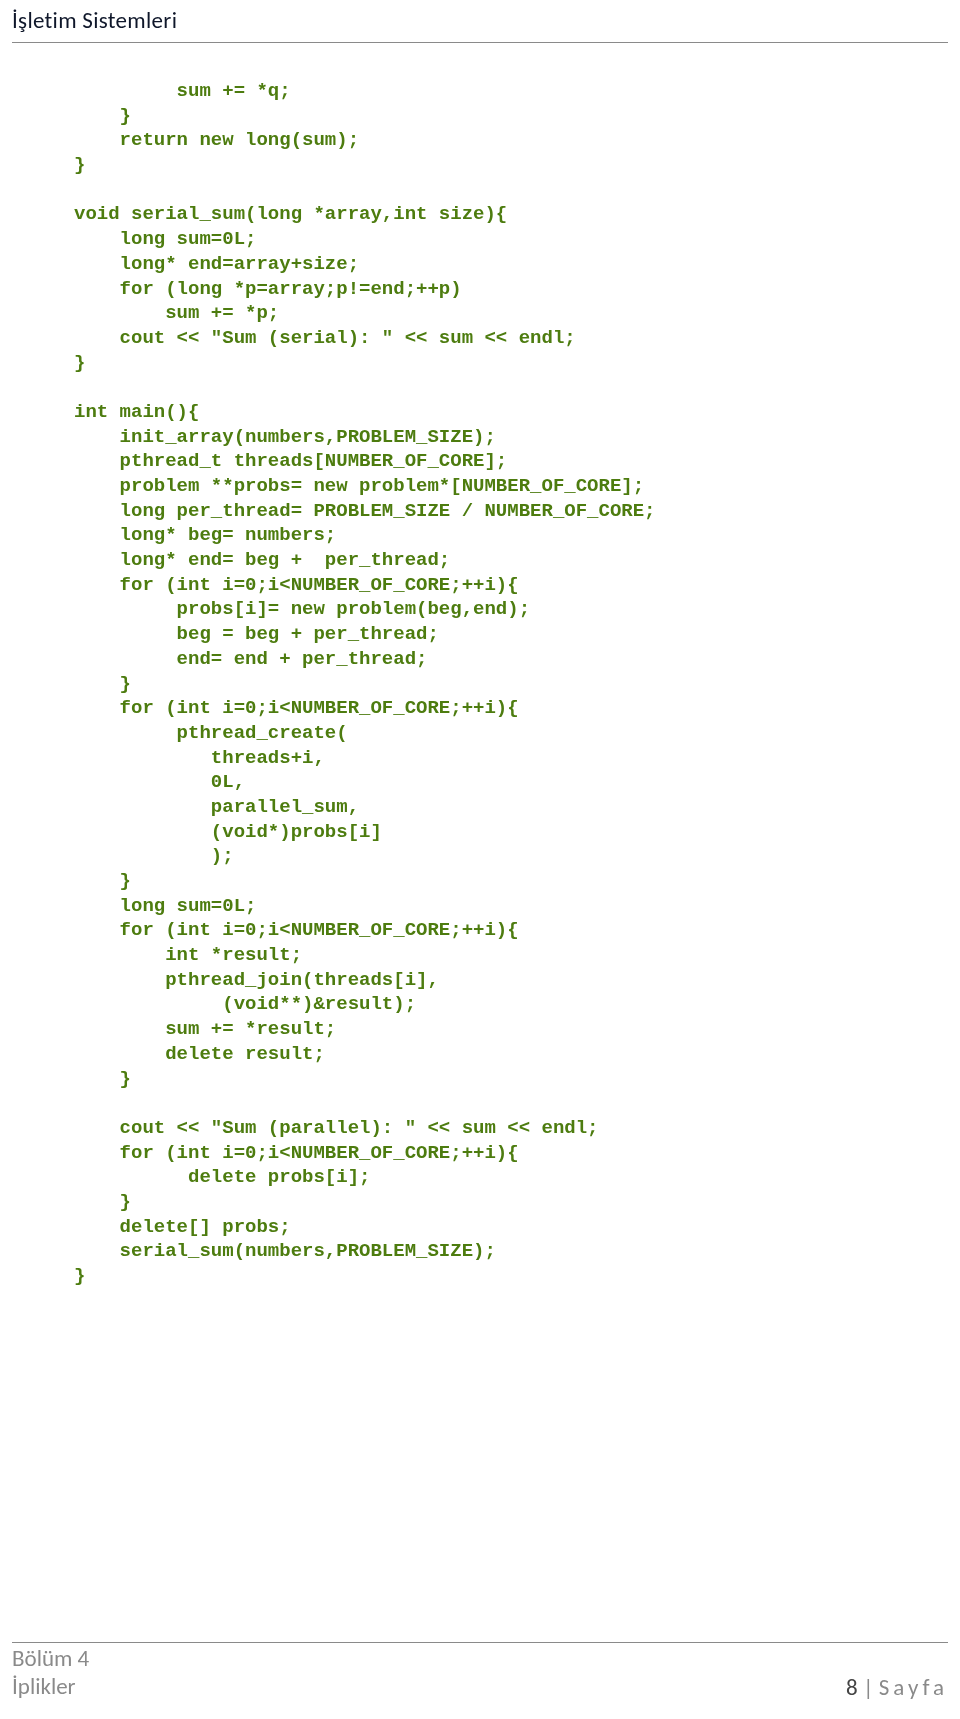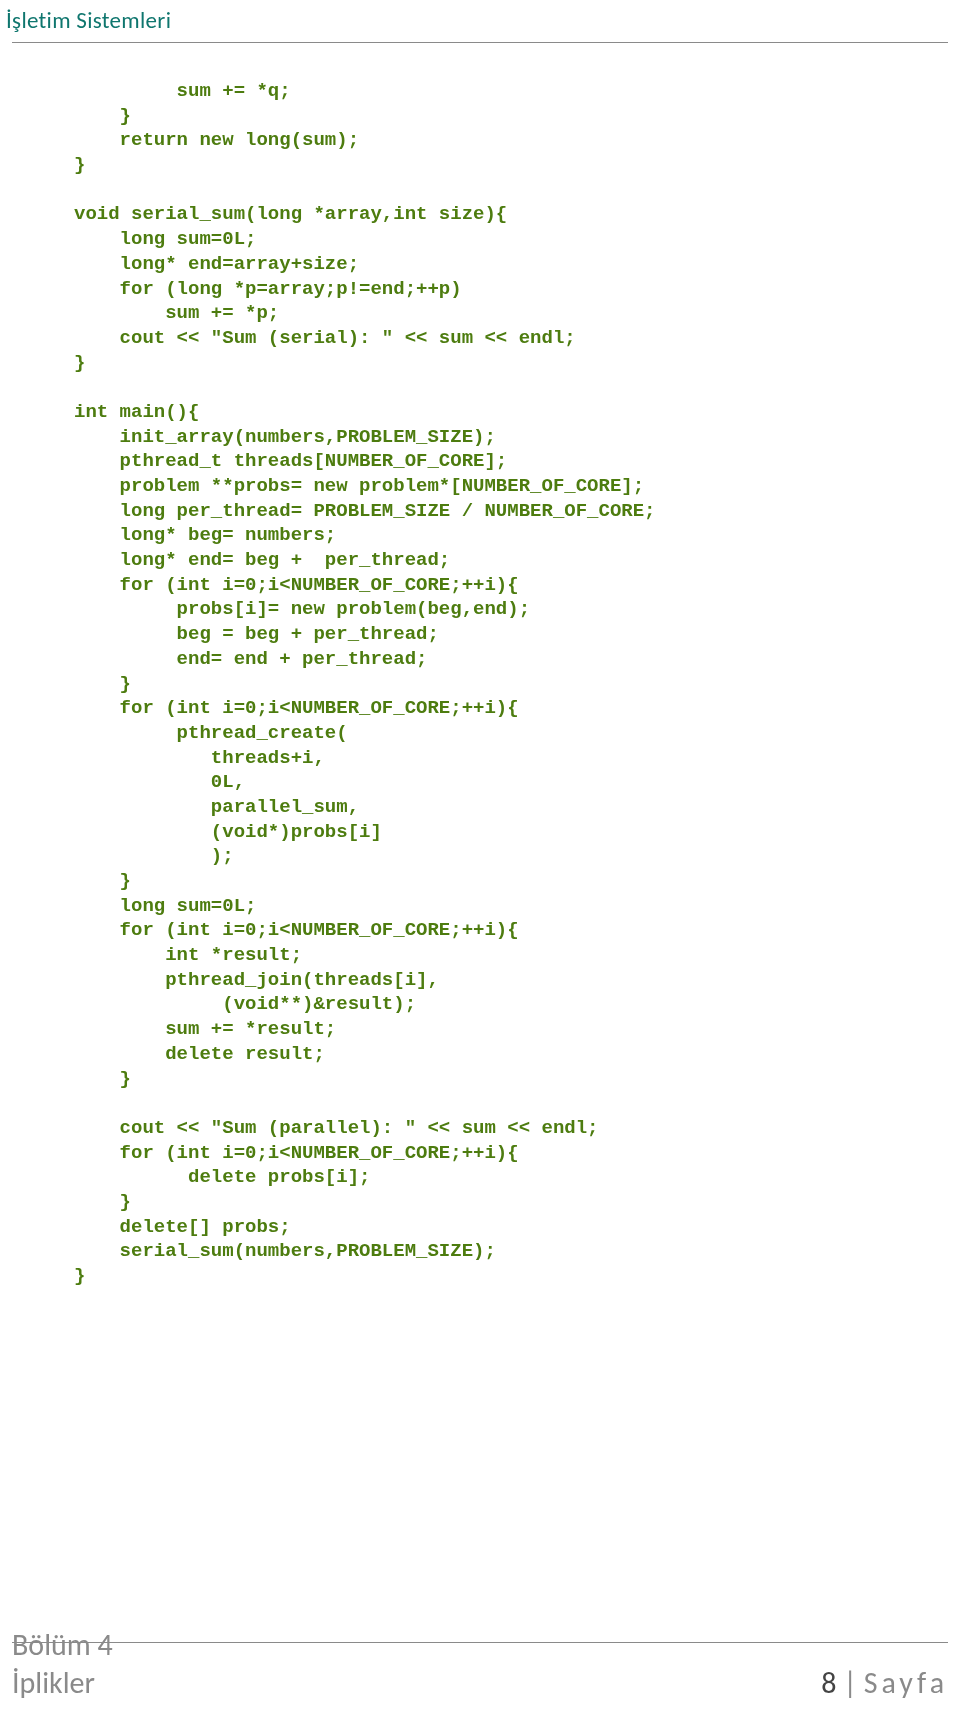--- a/index.html
+++ b/index.html
@@ -9,23 +9,23 @@
     min-height:1719px;
     background:#fff;
     font-family:"Calibri","Segoe UI",Arial,sans-serif;
     color:#000;
     position:relative;
     box-sizing:border-box;
   }
   .header{
     position:absolute;
     top:0; left:0;
-    padding:6px 12px 4px 6px;
+    padding:6px 12px 4px 12px;
     font-size:23px;
-    color:#0f766e;
+    color:#0f172a;
     letter-spacing:0.3px;
   }
   .header-rule{
     position:absolute;
     top:42px;
     left:12px;
     right:12px;
     height:0;
     border-top:1.5px solid #8a8a8a;
   }
@@ -51,21 +51,21 @@
     border-top:1.5px solid #8a8a8a;
   }
   .footer{
     position:absolute;
     bottom:18px;
     left:12px;
     right:12px;
     display:flex;
     justify-content:space-between;
     align-items:flex-end;
-    font-size:30px;
+    font-size:23px;
     color:#8a8a8a;
   }
   .footer .left{line-height:1.25;}
   .footer .right{white-space:nowrap;text-align:center;}
   .pageno{color:#444;}
   .spaced{letter-spacing:4px;}
 </style>
 </head>
 <body>
 

